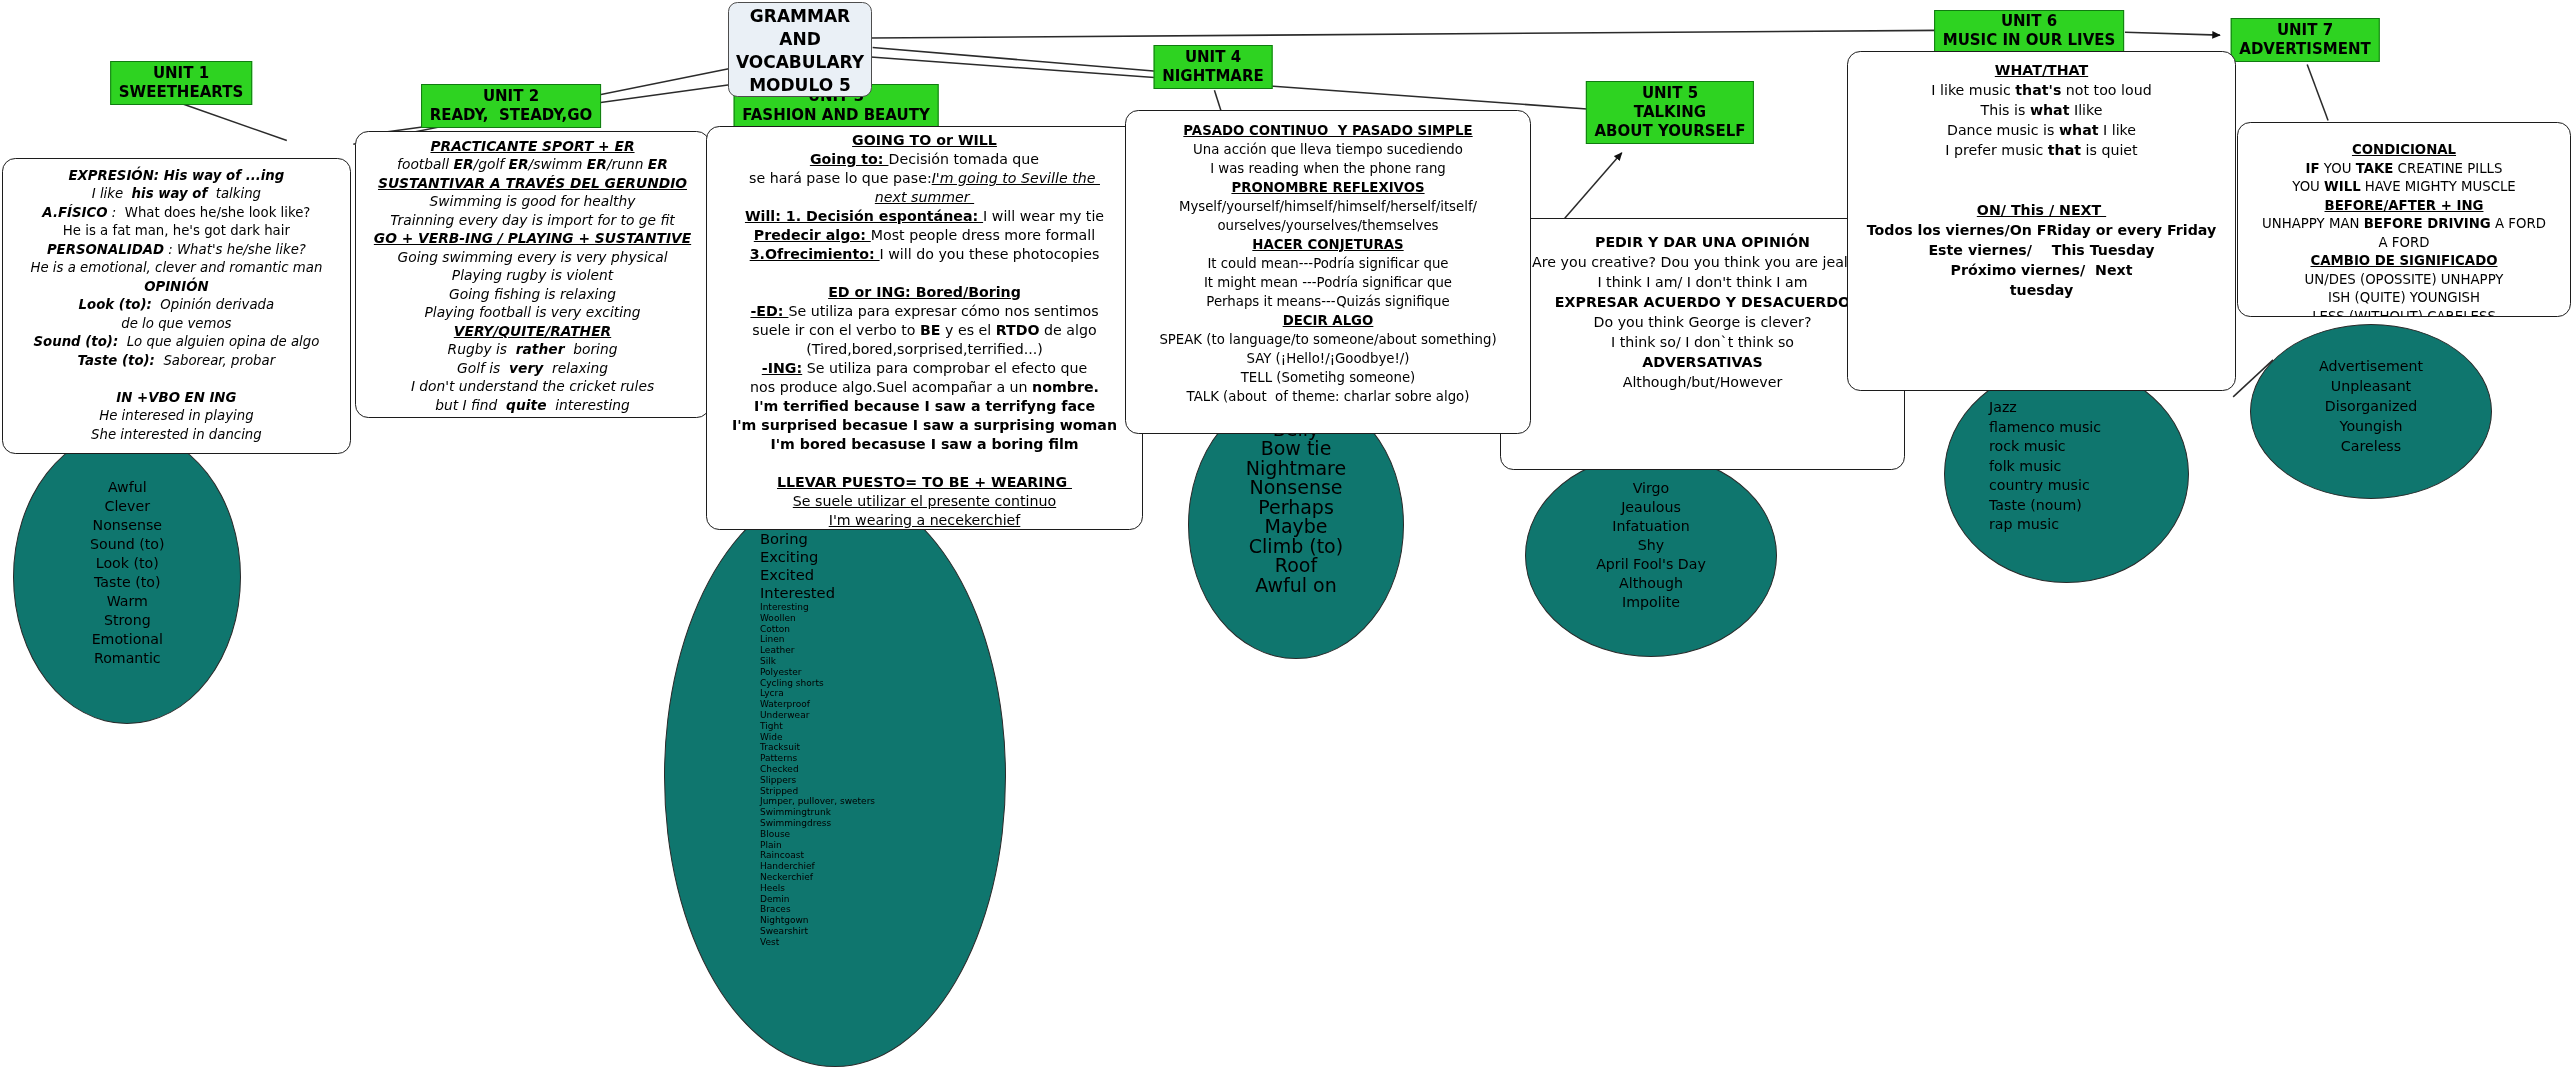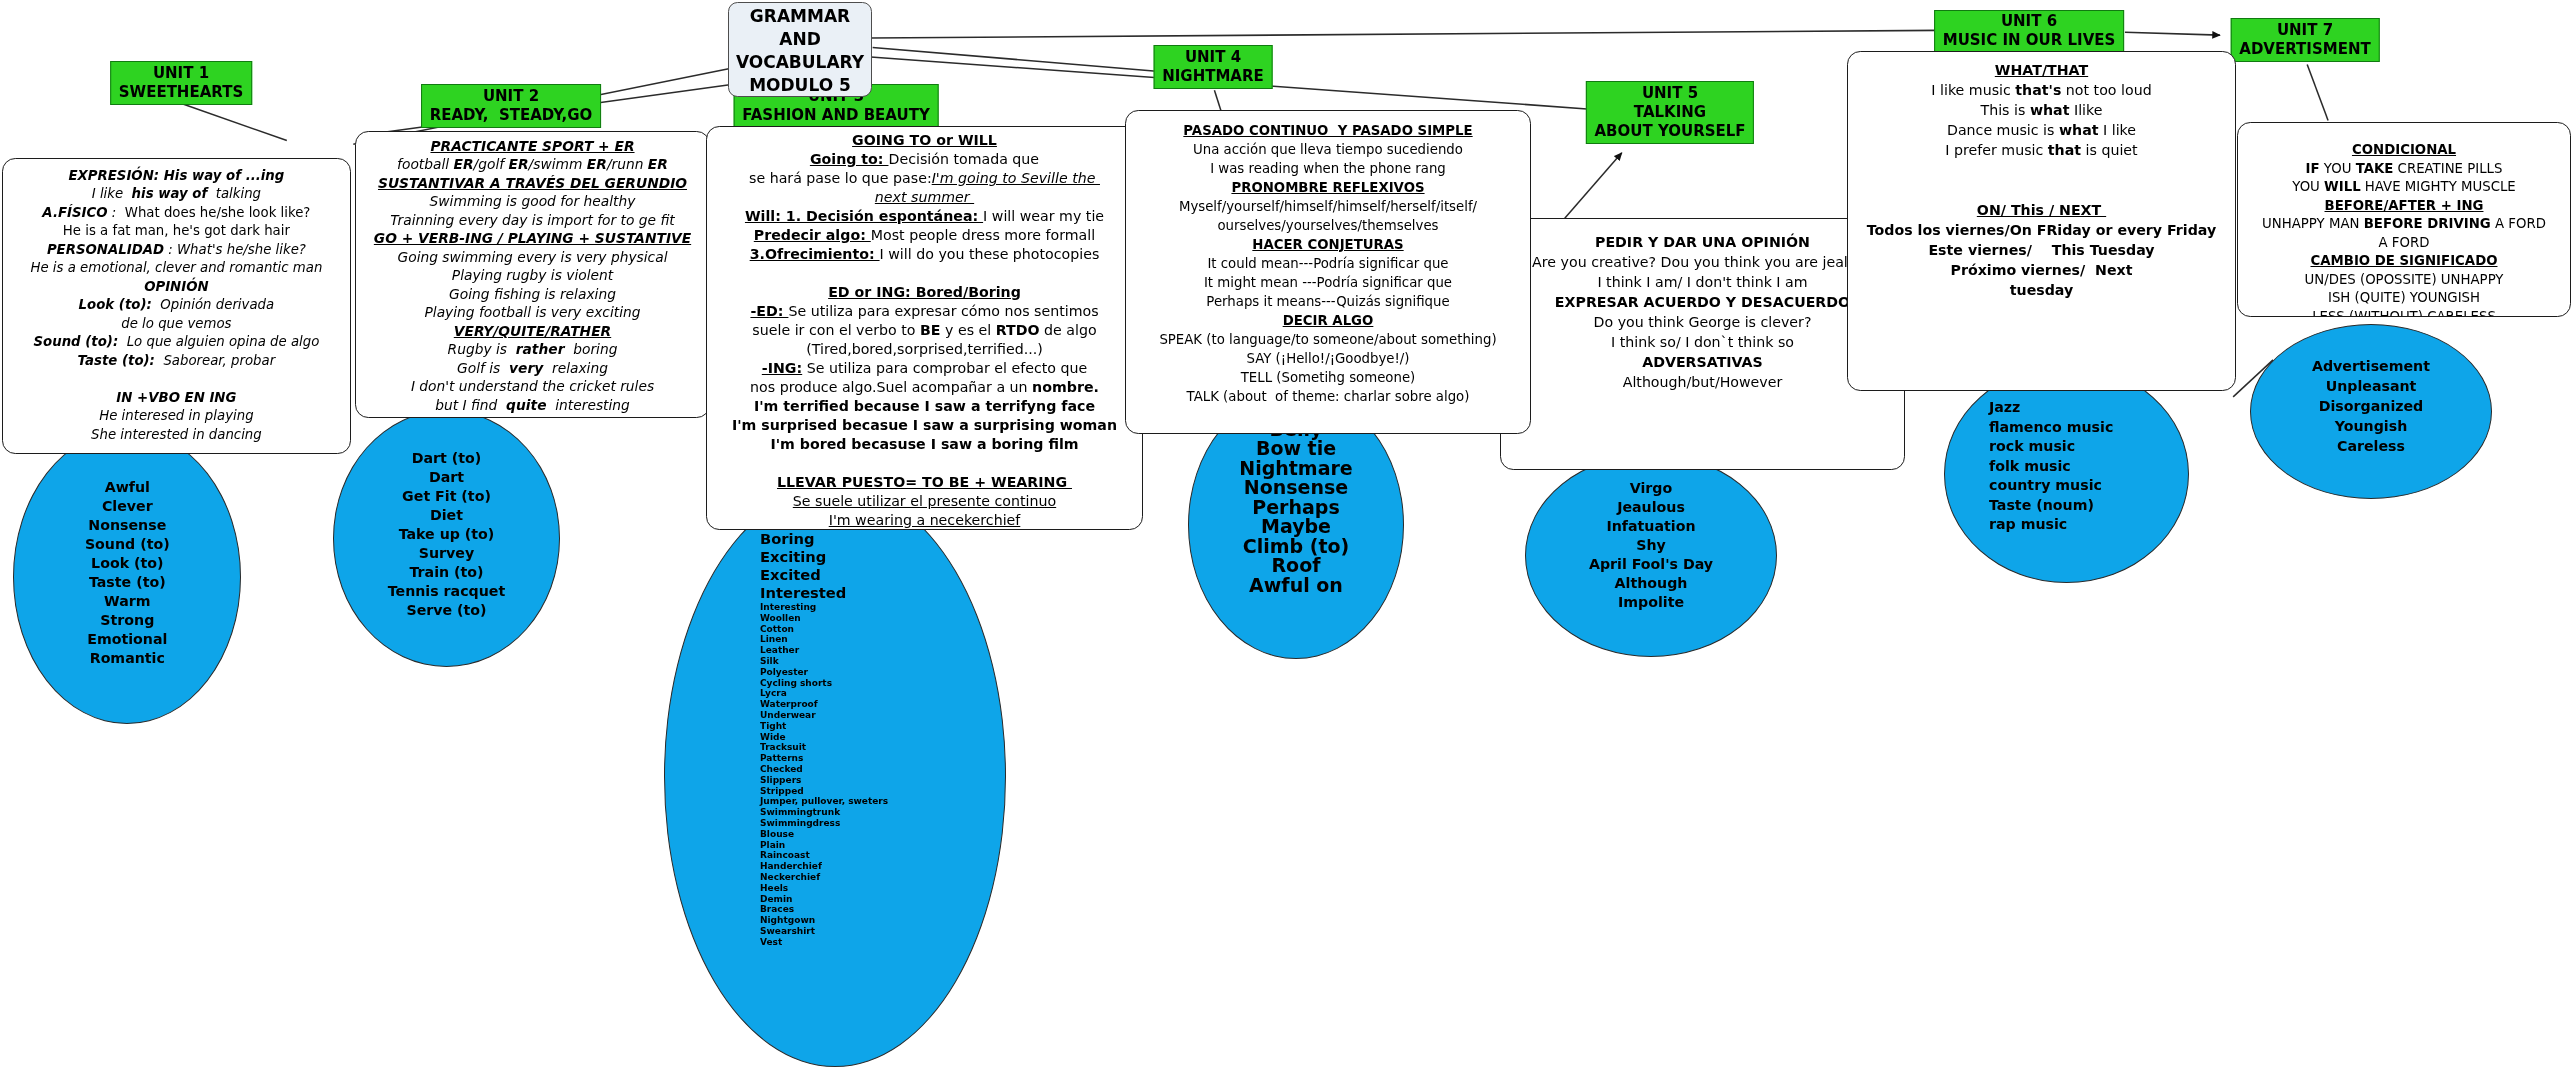--- a/index.html
+++ b/index.html
@@ -2,22 +2,22 @@
 <html style="--green: #2ed321; --rootfill: #eaf0f6;font-size:15px"><head>
 <meta charset="utf-8">
 <style>
   html,body{margin:0;padding:0;background:#fff;}
   #canvas{position:relative;width:2576px;height:1070px;background:#fff;
           font-family:"DejaVu Sans",sans-serif;color:#000;overflow:hidden;}
   #connector-layer{position:absolute;left:0;top:0;z-index:1;pointer-events:none;}
 
   .node{position:absolute;background:#fff;border:1.9px solid #1c1c1c;border-radius:13.3px;
         text-align:center;overflow:hidden;box-sizing:border-box;z-index:3;}
-  .ellipse{position:absolute;background:#0ea5e9;border:1.4px solid #2a2a2a;border-radius:50%;
-           box-sizing:border-box;z-index:2;text-align:center;font-weight:700;overflow:hidden;}
+  .ellipse{position:absolute;background:#0f766e;border:1.4px solid #2a2a2a;border-radius:50%;
+           box-sizing:border-box;z-index:2;text-align:center;font-weight:400;overflow:hidden;}
   .label{position:absolute;background:var(--green,#2ed321);border:0.9px solid #117a11;
          font-weight:700;font-size:15px;line-height:19px;padding:1.9px 7.6px;text-align:center;
          z-index:2;transform:translateX(-50%);white-space:pre;}
   .ln{white-space:pre;}
   .sb{font-weight:700;} .si{font-style:italic;} .su{text-decoration:underline;margin-top:38px;}
 
   #root-node{position:absolute;left:728px;top:1.9px;width:144px;height:95px;
              background:var(--rootfill,#eaf0f6);border:1.9px solid #4d4d4d;border-radius:9.5px;
              font-weight:700;font-size:17px;line-height:23px;z-index:5;text-align:center;
              padding-top:1.9px;box-sizing:border-box;}
@@ -79,31 +79,20 @@
       <div class="ln">Awful</div>
       <div class="ln">Clever</div>
       <div class="ln">Nonsense</div>
       <div class="ln">Sound (to)</div>
       <div class="ln">Look (to)</div>
       <div class="ln">Taste (to)</div>
       <div class="ln">Warm</div>
       <div class="ln">Strong</div>
       <div class="ln">Emotional</div>
       <div class="ln">Romantic</div>
-    </div>
-  <div class="ellipse" id="u2-ellipse">
-      <div class="ln">Dart (to)</div>
-      <div class="ln">Dart</div>
-      <div class="ln">Get Fit (to)</div>
-      <div class="ln">Diet</div>
-      <div class="ln">Take up (to)</div>
-      <div class="ln">Survey</div>
-      <div class="ln">Train (to)</div>
-      <div class="ln">Tennis racquet</div>
-      <div class="ln">Serve (to)</div>
     </div>
   <div class="ellipse" id="u3-ellipse">
     <div class="big">
         <div class="ln">Bored</div>
         <div class="ln">Boring</div>
         <div class="ln">Exciting</div>
         <div class="ln">Excited</div>
         <div class="ln">Interested</div>
       </div>
     <div class="small">

